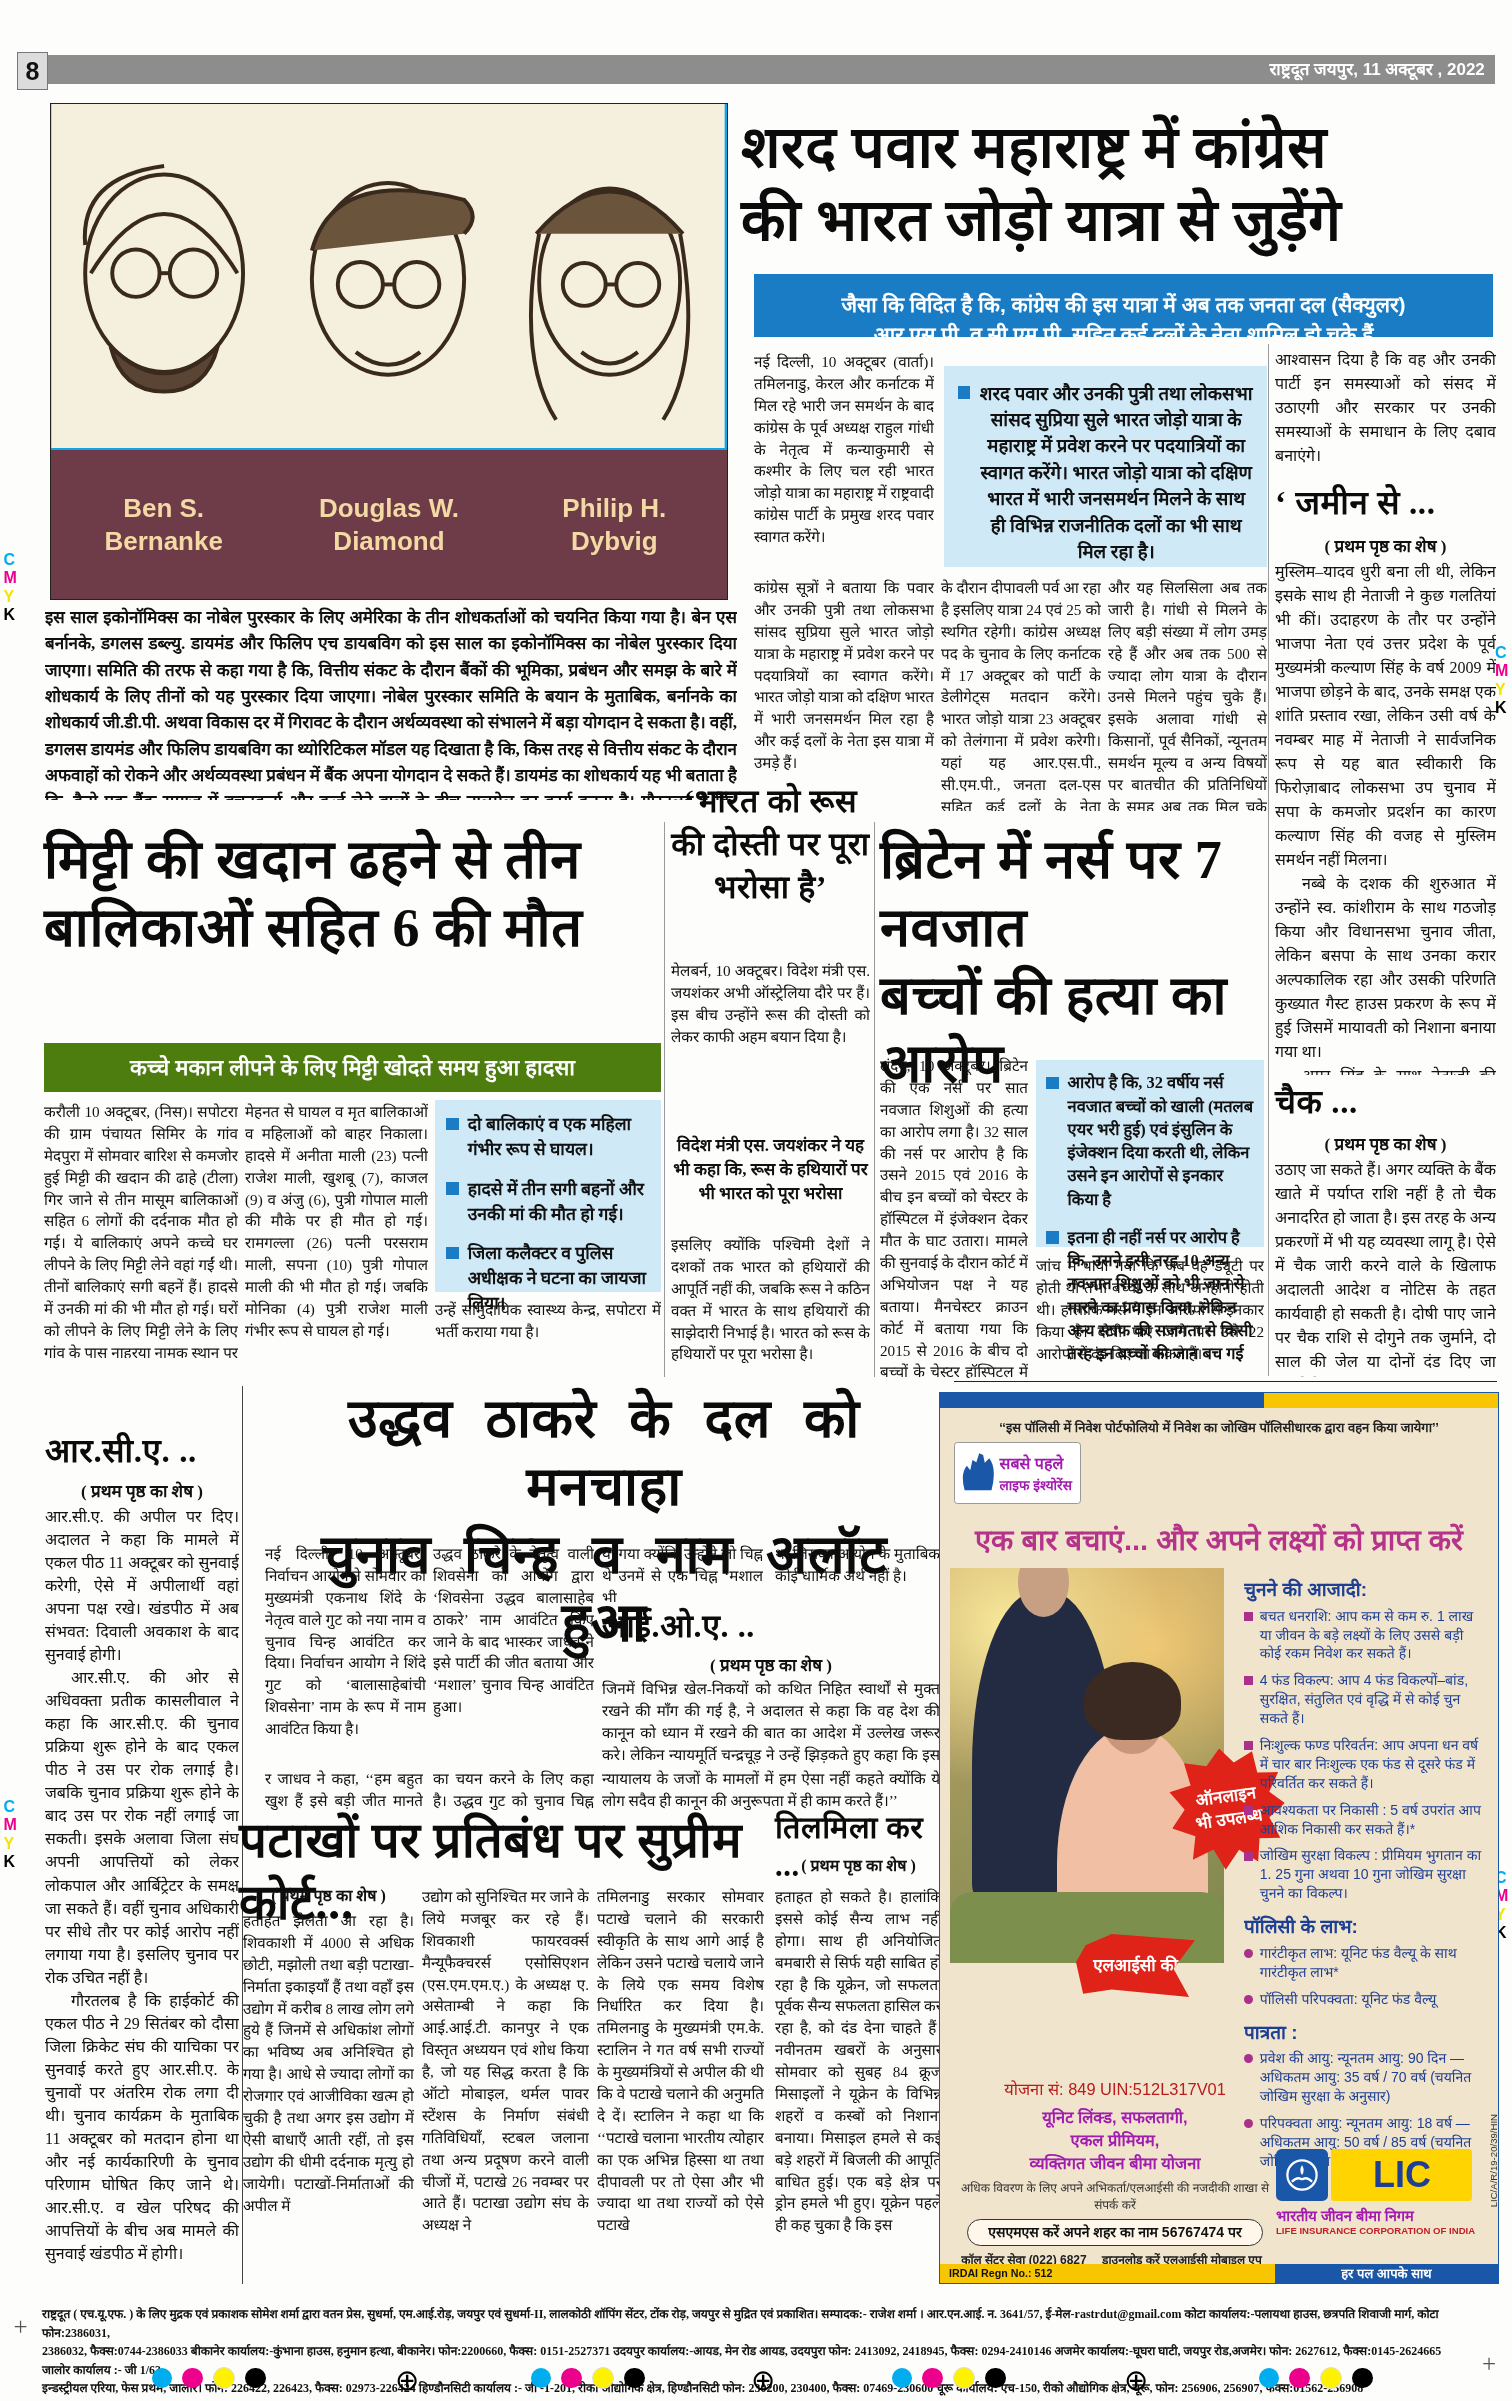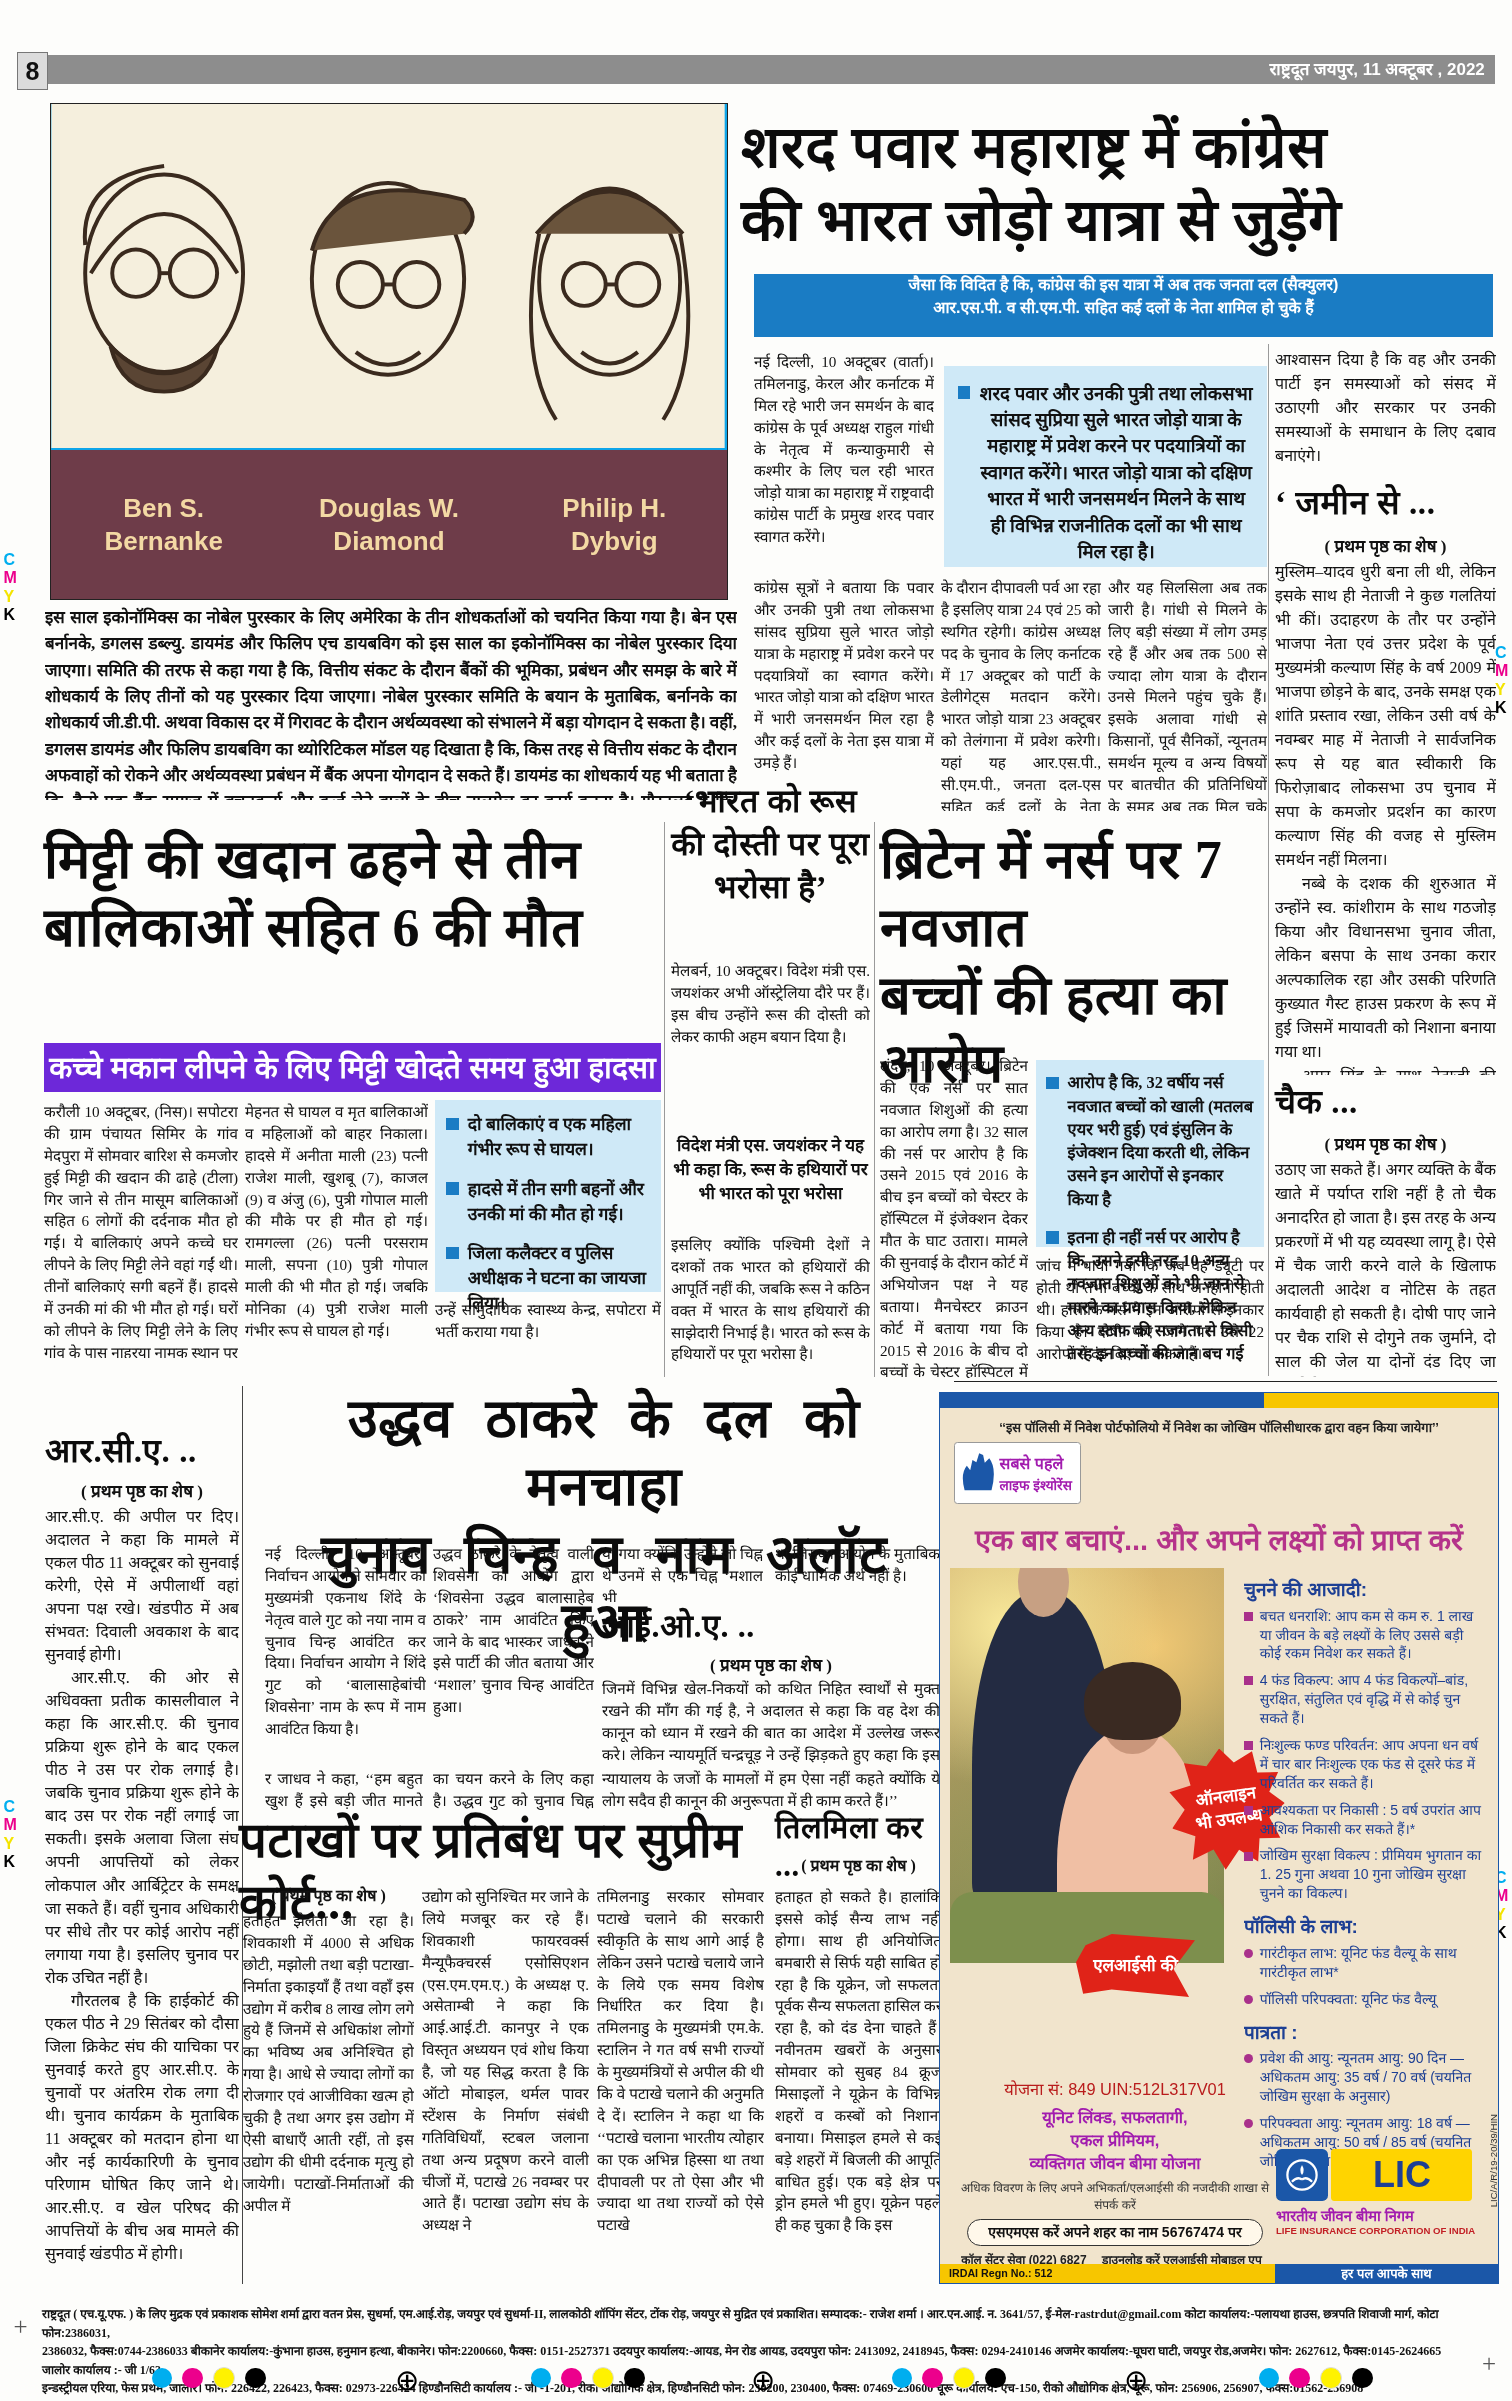--- a/index.html
+++ b/index.html
@@ -143,21 +143,21 @@
     <span style="color:#00aeef">C</span>
       <span style="color:#ec008c">M</span>
       <span style="color:#f4e400">Y</span>
       <span style="color:#000">K</span>
   </div>
 
   <div class="abs hl serif" style="left:741px;top:111px;width:757px;font-size:58px;">
     <div>शरद पवार महाराष्ट्र में कांग्रेस</div>
     <div>की भारत जोड़ो यात्रा से जुड़ेंगे</div>
   </div>
-  <div class="abs subbox sans" style="left:754px;top:274px;width:739px;height:63px;font-size:16px;line-height:1.42;padding-top:0;box-sizing:border-box;">
+  <div class="abs subbox sans" style="left:754px;top:274px;width:739px;height:63px;font-size:21px;line-height:1.42;padding-top:16px;box-sizing:border-box;">
     <div>जैसा कि विदित है कि, कांग्रेस की इस यात्रा में अब तक जनता दल (सैक्युलर)</div>
     <div>आर.एस.पी. व सी.एम.पी. सहित कई दलों के नेता शामिल हो चुके हैं</div>
   </div>
   <div class="abs just body-col" style="left:754px;top:351px;width:180px;height:221px;">नई दिल्ली, 10 अक्टूबर (वार्ता)। तमिलनाडु, केरल और कर्नाटक में मिल रहे भारी जन समर्थन के बाद कांग्रेस के पूर्व अध्यक्ष राहुल गांधी के नेतृत्व में कन्याकुमारी से कश्मीर के लिए चल रही भारत जोड़ो यात्रा का महाराष्ट्र में राष्ट्रवादी कांग्रेस पार्टी के प्रमुख शरद पवार स्वागत करेंगे।</div>
   <div class="abs hibox" style="left:944px;top:366px;width:323px;height:201px;padding:14.7px 13.6px;box-sizing:border-box;">
     <div class="blt-row">
       <span class="blt-sq"></span>
       <span class="blt-txt" style="font-size:18.6px;text-align:center;">शरद पवार और उनकी पुत्री तथा लोकसभा सांसद सुप्रिया सुले भारत जोड़ो यात्रा के महाराष्ट्र में प्रवेश करने पर पदयात्रियों का स्वागत करेंगे। भारत जोड़ो यात्रा को दक्षिण भारत में भारी जनसमर्थन मिलने के साथ ही विभिन्न राजनीतिक दलों का भी साथ मिल रहा है।</span>
     </div>
   </div>
@@ -176,21 +176,21 @@
 
   </div>
   <div class="abs hl serif" style="left:1275px;top:1082px;width:221px;font-size:33px;">चैक ...</div>
   <div class="abs contin" style="left:1275px;top:1132px;width:221px;font-size:17px;">( प्रथम पृष्ठ का शेष )</div>
   <div class="abs just rail-col" style="left:1275px;top:1158px;width:221px;height:219px;">उठाए जा सकते हैं। अगर व्यक्ति के बैंक खाते में पर्याप्त राशि नहीं है तो चैक अनादरित हो जाता है। इस तरह के अन्य प्रकरणों में भी यह व्यवस्था लागू है। ऐसे में चैक जारी करने वाले के खिलाफ अदालती आदेश व नोटिस के तहत कार्यवाही हो सकती है। दोषी पाए जाने पर चैक राशि से दोगुने तक जुर्माने, दो साल की जेल या दोनों दंड दिए जा सकते हैं।</div>
 
   <div class="abs hl serif" style="left:44px;top:826px;width:617px;font-size:54px;">
     <div>मिट्टी की खदान ढहने से तीन</div>
     <div>बालिकाओं सहित 6 की मौत</div>
   </div>
-  <div class="abs subbox sans" style="left:44px;top:1043px;width:617px;height:49px;font-size:30px;line-height:49px;background:#6d28d9;">कच्चे मकान लीपने के लिए मिट्टी खोदते समय हुआ हादसा</div>
+  <div class="abs subbox sans" style="left:44px;top:1043px;width:617px;height:49px;font-size:22px;line-height:49px;background:#4d7c0f;">कच्चे मकान लीपने के लिए मिट्टी खोदते समय हुआ हादसा</div>
   <div class="abs just body-col" style="left:44px;top:1101px;width:194px;height:257px;">करौली 10 अक्टूबर, (निस)। सपोटरा की ग्राम पंचायत सिमिर के गांव मेदपुरा में सोमवार बारिश से कमजोर हुई मिट्टी की खदान की ढाहे (टीला) गिर जाने से तीन मासूम बालिकाओं सहित 6 लोगों की दर्दनाक मौत हो गई। ये बालिकाएं अपने कच्चे घर लीपने के लिए मिट्टी लेने वहां गईं थी। तीनों बालिकाएं सगी बहनें हैं। हादसे में उनकी मां की भी मौत हो गई। घरों को लीपने के लिए मिट्टी लेने के लिए गांव के पास नाहरया नामक स्थान पर चिकनी मिट्टी लेने गई थी। इस दौरान बारिश से कमजोर हुए मिट्टी के टीले अचानक गिर गये, जिसमें 9 महिलाएं व बालिकाएं दब गई। उनके चिल्लाने पर खदान के बाहर खड़ी बालिकाओं ने गांव में सूचना दी। ग्रामीणों ने 45 मिनिट की</div>
   <div class="abs just body-col" style="left:245px;top:1101px;width:183px;height:257px;">मेहनत से घायल व मृत बालिकाओं व महिलाओं को बाहर निकाला। हादसे में अनीता माली (23) पत्नी राजेश माली, खुशबू (7), काजल (9) व अंजु (6), पुत्री गोपाल माली की मौके पर ही मौत हो गई। रामगल्ला (26) पत्नी परसराम माली, सपना (10) पुत्री गोपाल माली की भी मौत हो गई। जबकि मोनिका (4) पुत्री राजेश माली गंभीर रूप से घायल हो गई।</div>
   <div class="abs hibox" style="left:435px;top:1100px;width:226px;height:192px;padding:12.4px 11.3px;box-sizing:border-box;">
     <div class="blt-row">
       <span class="blt-sq"></span>
       <span class="blt-txt">दो बालिकाएं व एक महिला गंभीर रूप से घायल।</span>
     </div>
     <div class="blt-row">
       <span class="blt-sq"></span>
       <span class="blt-txt">हादसे में तीन सगी बहनों और उनकी मां की मौत हो गई।</span>

